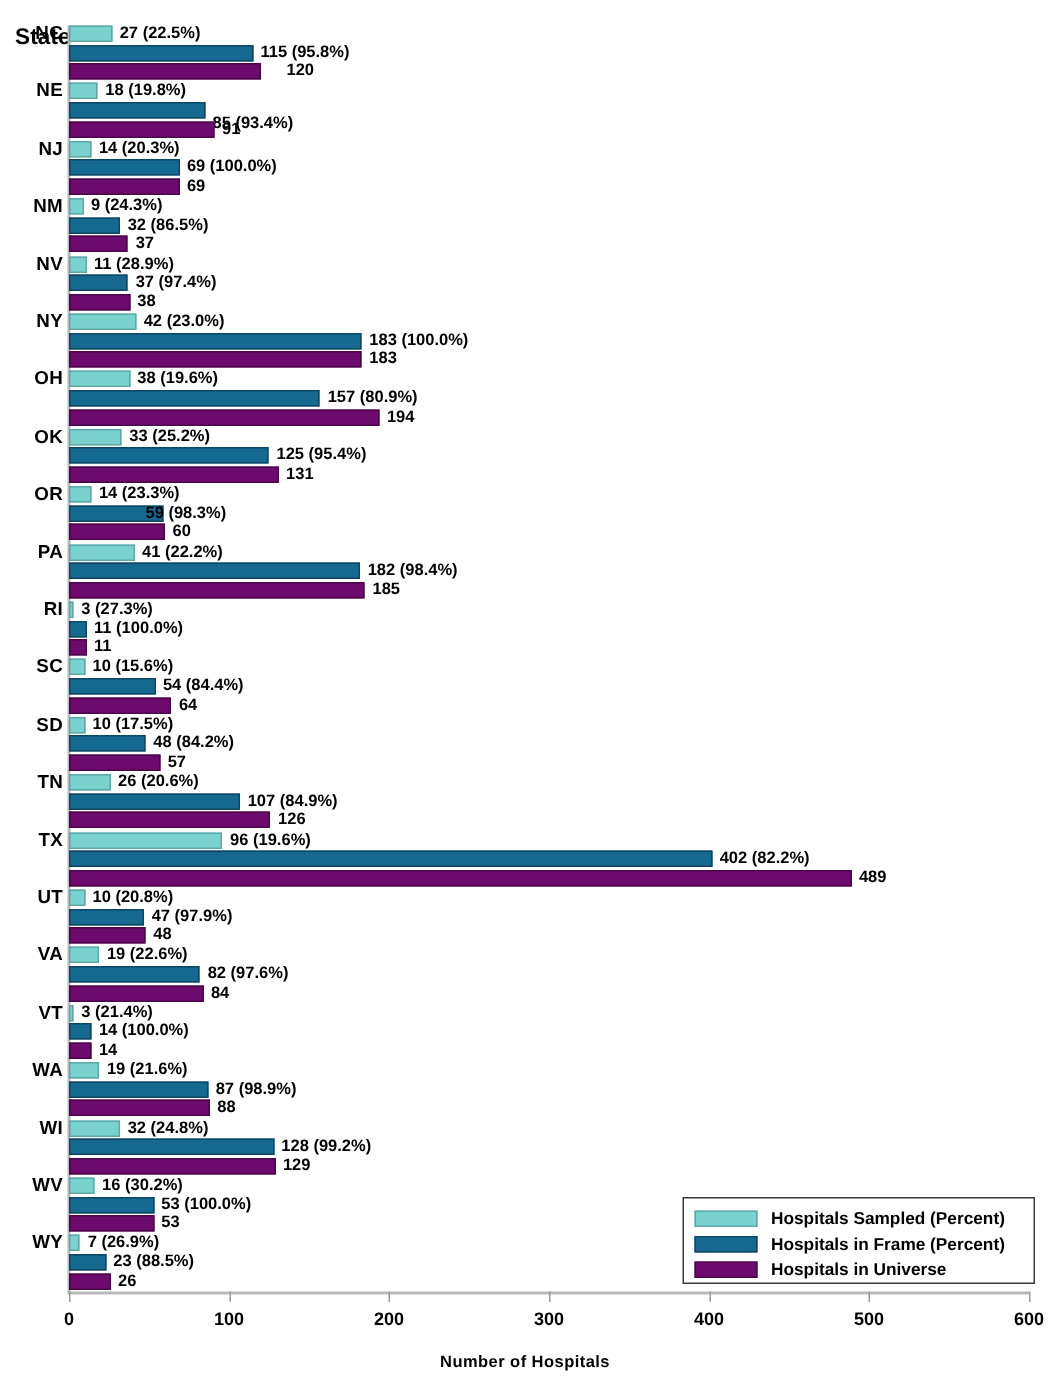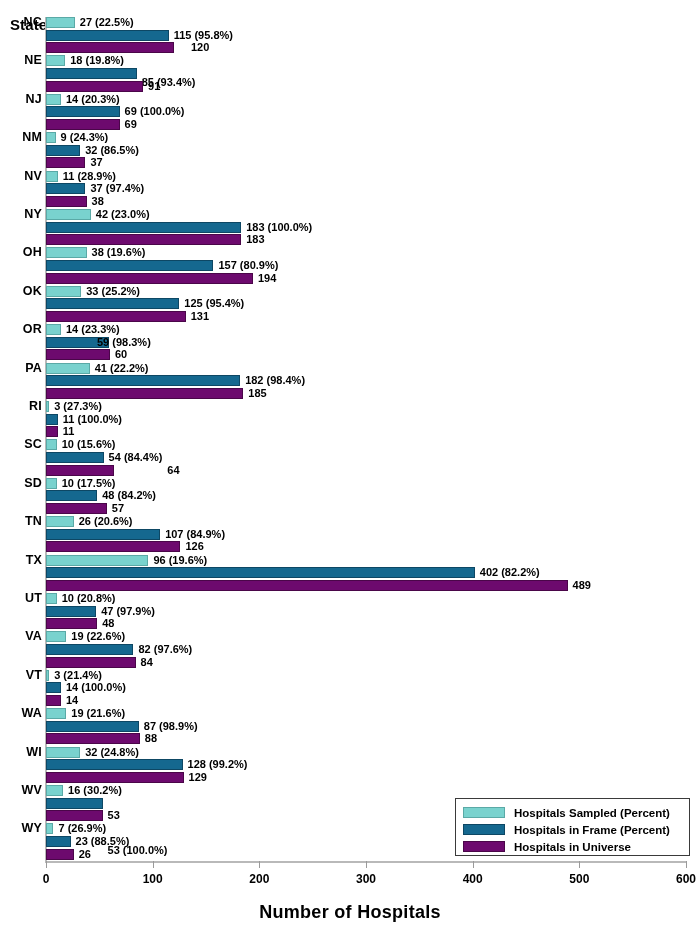--- a/index.html
+++ b/index.html
@@ -28,21 +28,21 @@
   }
   .tick{
     position:absolute;top:861px;width:1px;height:7px;background:#9a9a9a;
   }
   .ticklabel{
     position:absolute;top:872px;font-size:12px;font-weight:bold;
     transform:translateX(-50%);white-space:nowrap;
   }
   .xlabel{
     position:absolute;top:902px;left:0;width:700px;text-align:center;
-    font-size:18px;font-weight:bold;letter-spacing:.3px;
+    font-size:11px;font-weight:bold;letter-spacing:.3px;
   }
 
   
   .group{position:absolute;left:0;width:700px;}
   .cat-label{
     position:absolute;left:8px;top:-2px;width:34px;text-align:right;
     font-size:12.5px;font-weight:bold;letter-spacing:.2px;
   }
   .bar{
     position:absolute;left:46px;height:11px;
@@ -195,21 +195,21 @@
         <div class="bar s3" title="Hospitals in Universe: 11" style="top: 25.2px; width: 11.7333px;"></div>
         <div class="bar-value" style="top: 25.2px; left: 62.7333px;">11</div>
       </div>
       <div class="group" style="top: 439.4px; height: 38.4px;">
         <div class="cat-label">SC</div>
         <div class="bar s1" title="Hospitals Sampled (Percent): 10" style="top: 0px; width: 10.6667px;"></div>
         <div class="bar-value" style="top: 0px; left: 61.6667px;">10  (15.6%)</div>
         <div class="bar s2" title="Hospitals in Frame (Percent): 54" style="top: 12.6px; width: 57.6px;"></div>
         <div class="bar-value" style="top: 12.6px; left: 108.6px;">54  (84.4%)</div>
         <div class="bar s3" title="Hospitals in Universe: 64" style="top: 25.2px; width: 68.2667px;"></div>
-        <div class="bar-value" style="top: 25.2px; left: 119.267px; margin-left: 48px;">64</div>
+        <div class="bar-value" style="top: 25.2px; left: 119.267px;">64</div>
       </div>
       <div class="group" style="top: 477.8px; height: 38.4px;">
         <div class="cat-label">SD</div>
         <div class="bar s1" title="Hospitals Sampled (Percent): 10" style="top: 0px; width: 10.6667px;"></div>
         <div class="bar-value" style="top: 0px; left: 61.6667px;">10  (17.5%)</div>
         <div class="bar s2" title="Hospitals in Frame (Percent): 48" style="top: 12.6px; width: 51.2px;"></div>
         <div class="bar-value" style="top: 12.6px; left: 102.2px;">48  (84.2%)</div>
         <div class="bar s3" title="Hospitals in Universe: 57" style="top: 25.2px; width: 60.8px;"></div>
         <div class="bar-value" style="top: 25.2px; left: 111.8px;">57</div>
       </div>
@@ -274,21 +274,21 @@
         <div class="bar s2" title="Hospitals in Frame (Percent): 128" style="top: 12.6px; width: 136.533px;"></div>
         <div class="bar-value" style="top: 12.6px; left: 187.533px;">128  (99.2%)</div>
         <div class="bar s3" title="Hospitals in Universe: 129" style="top: 25.2px; width: 137.6px;"></div>
         <div class="bar-value" style="top: 25.2px; left: 188.6px;">129</div>
       </div>
       <div class="group" style="top: 785px; height: 38.4px;">
         <div class="cat-label">WV</div>
         <div class="bar s1" title="Hospitals Sampled (Percent): 16" style="top: 0px; width: 17.0667px;"></div>
         <div class="bar-value" style="top: 0px; left: 68.0667px;">16  (30.2%)</div>
         <div class="bar s2" title="Hospitals in Frame (Percent): 53" style="top: 12.6px; width: 56.5333px;"></div>
-        <div class="bar-value" style="top: 12.6px; left: 107.533px; margin-top: 47px;">53  (100.0%)</div>
+        <div class="bar-value" style="top: 12.6px; left: 107.533px;">53  (100.0%)</div>
         <div class="bar s3" title="Hospitals in Universe: 53" style="top: 25.2px; width: 56.5333px;"></div>
         <div class="bar-value" style="top: 25.2px; left: 107.533px;">53</div>
       </div>
       <div class="group" style="top: 823.4px; height: 38.4px;">
         <div class="cat-label">WY</div>
         <div class="bar s1" title="Hospitals Sampled (Percent): 7" style="top: 0px; width: 7.46667px;"></div>
         <div class="bar-value" style="top: 0px; left: 58.4667px;">7  (26.9%)</div>
         <div class="bar s2" title="Hospitals in Frame (Percent): 23" style="top: 12.6px; width: 24.5333px;"></div>
         <div class="bar-value" style="top: 12.6px; left: 75.5333px;">23  (88.5%)</div>
         <div class="bar s3" title="Hospitals in Universe: 26" style="top: 25.2px; width: 27.7333px;"></div>

